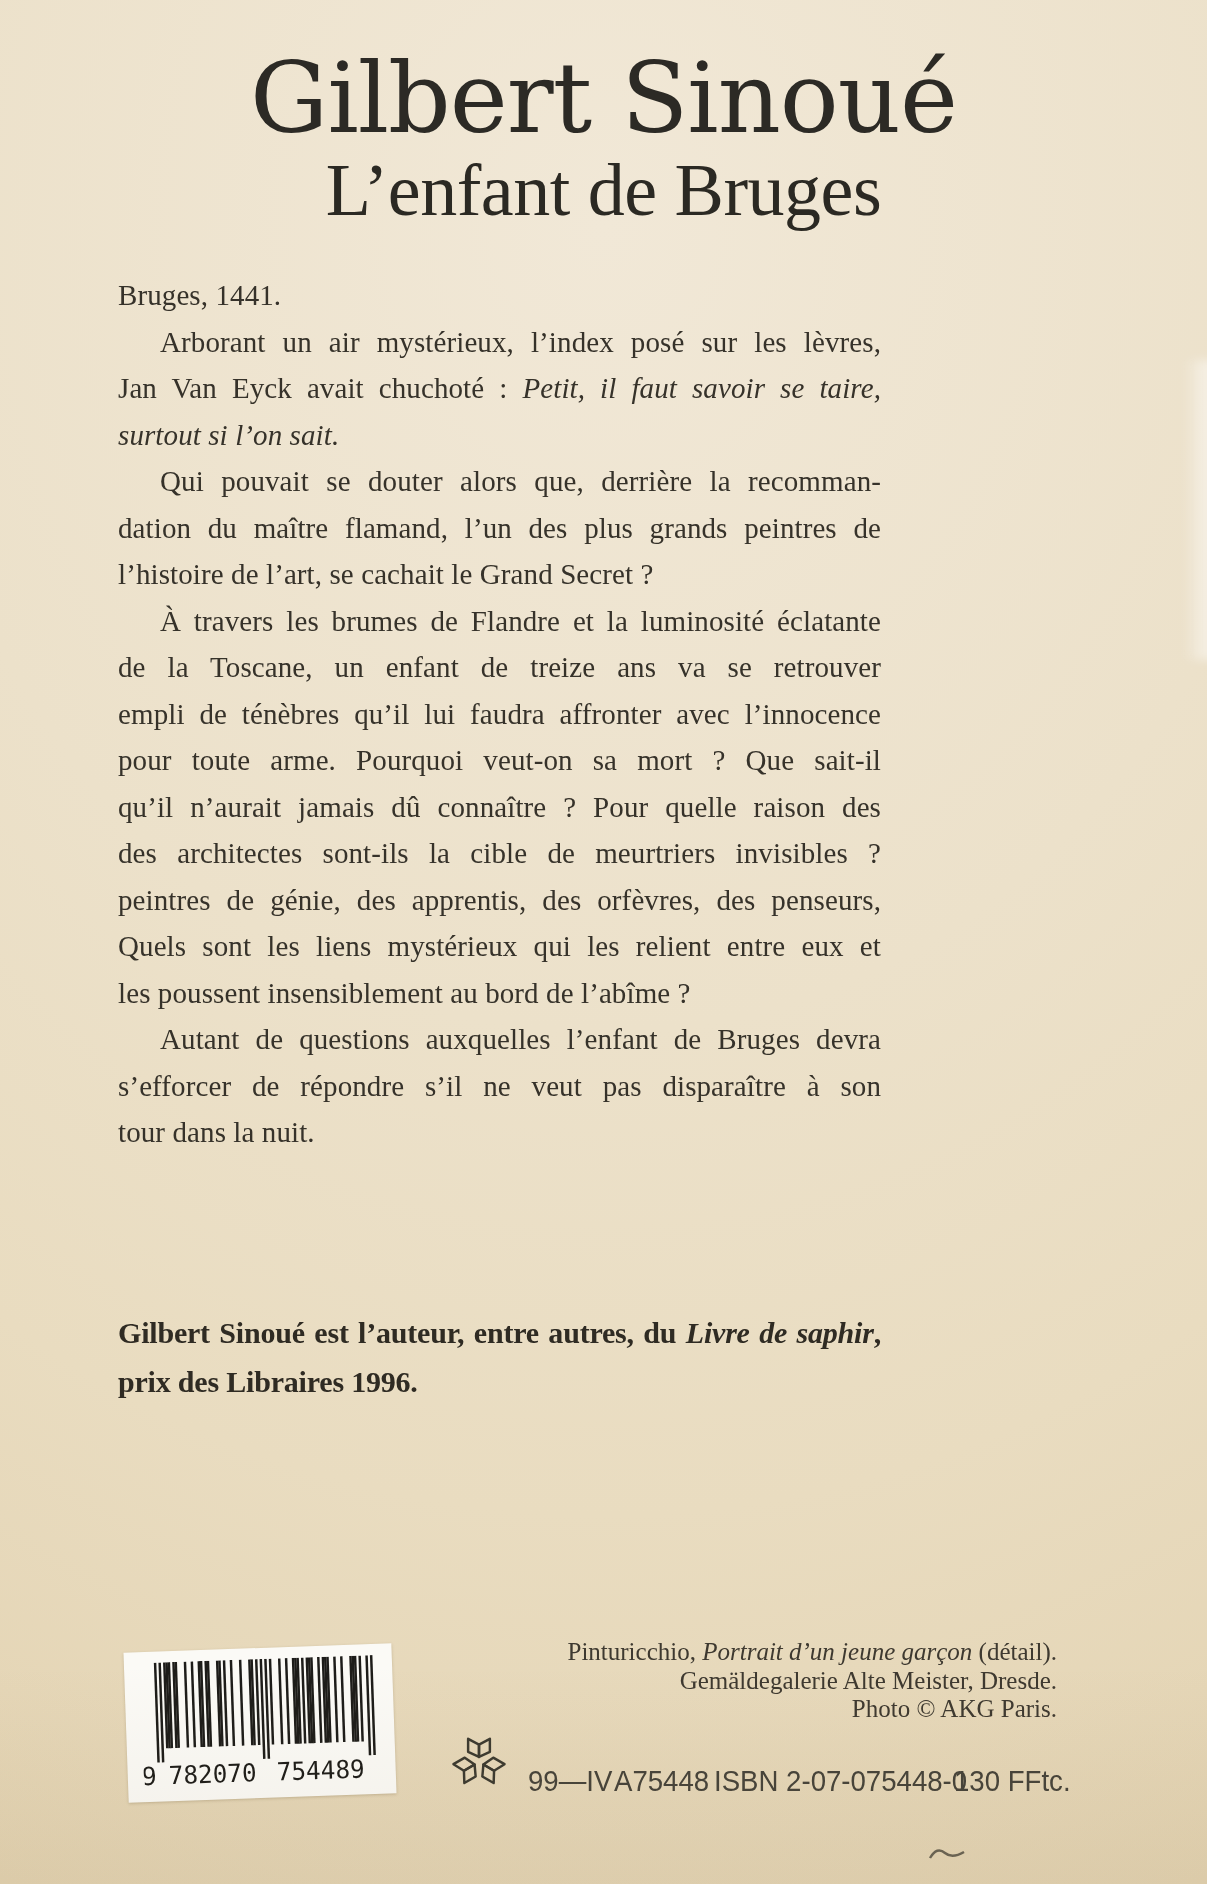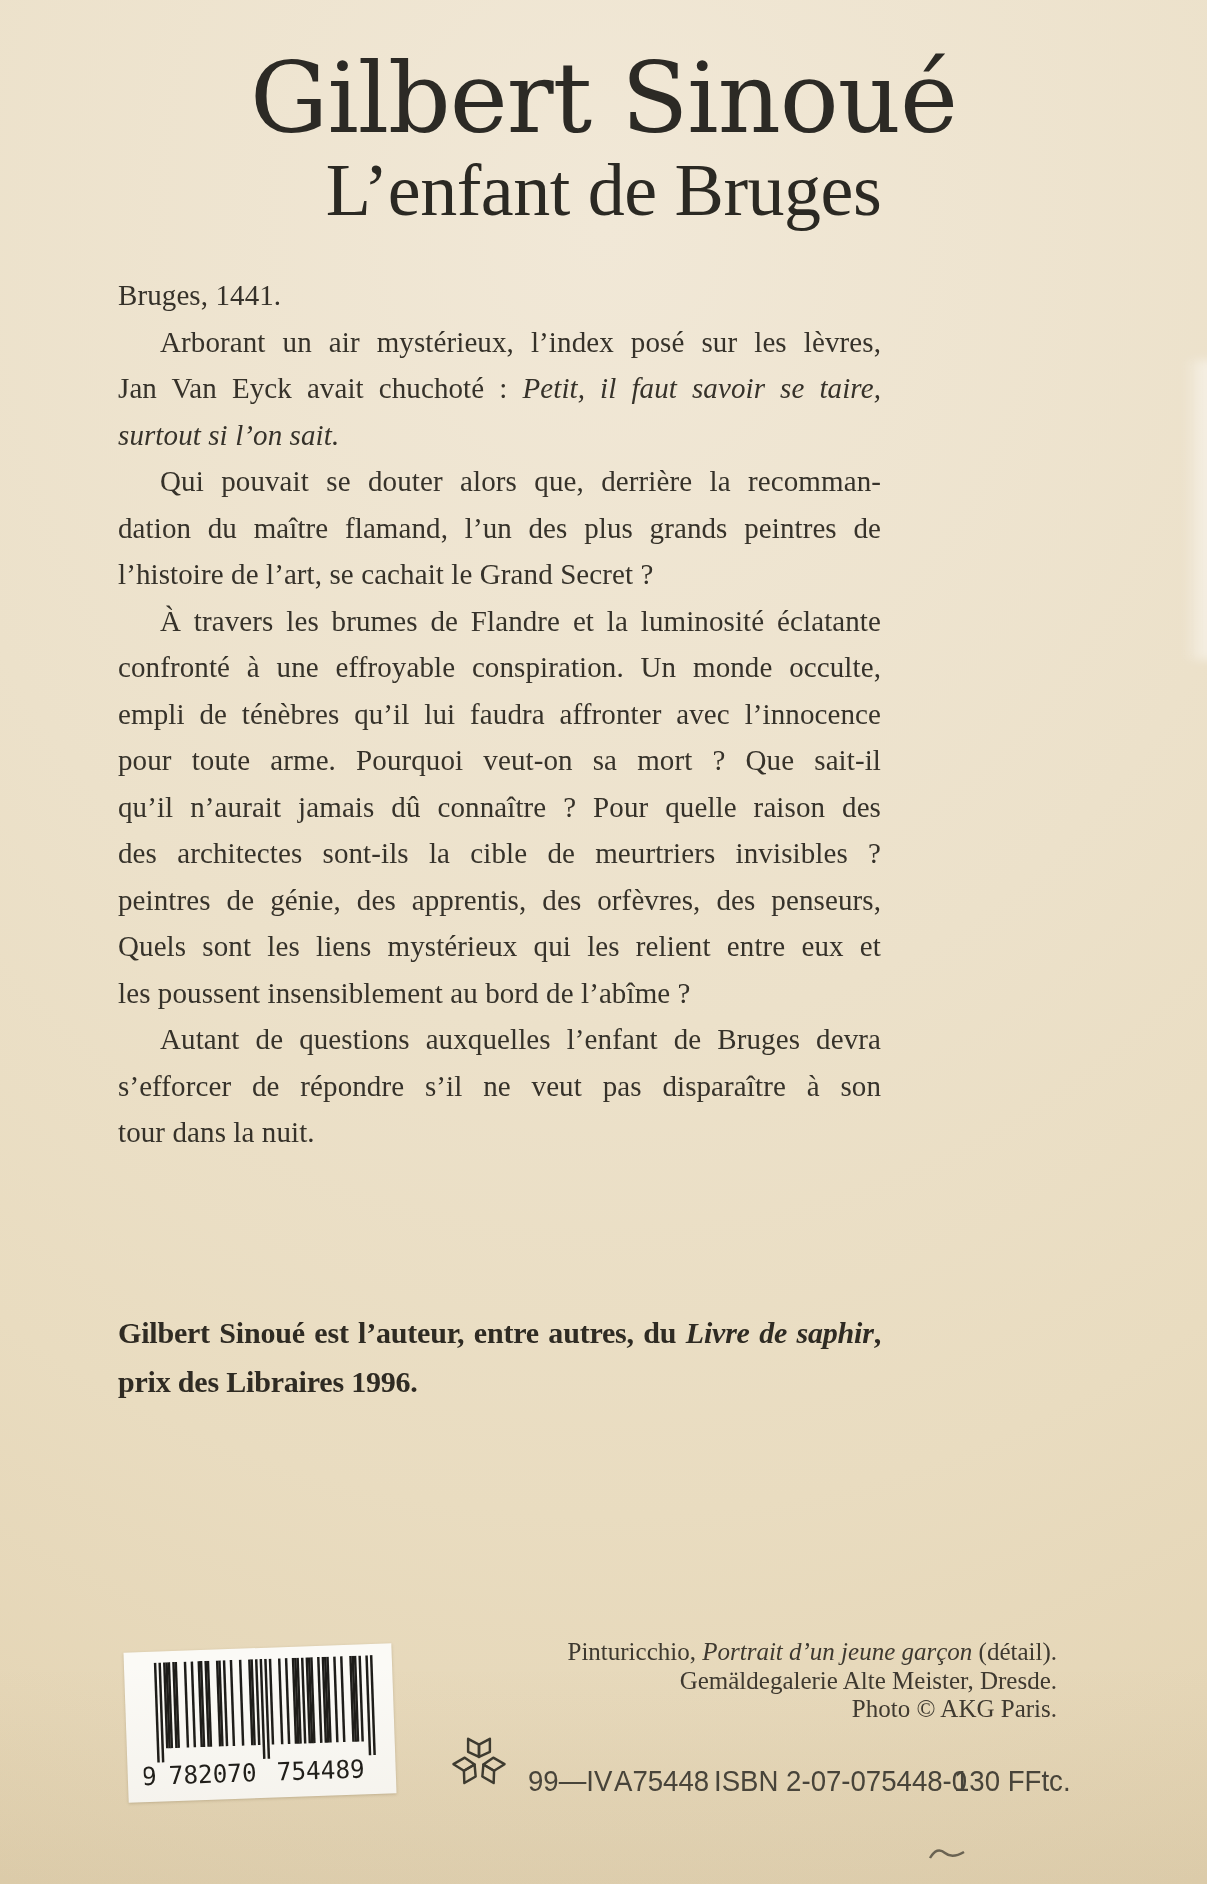--- a/index.html
+++ b/index.html
@@ -92,21 +92,21 @@
 
   <div class="synopsis">
       <div class="line last"><span>Bruges, 1441.</span></div>
       <div class="line indent"><span>Arborant un air mystérieux, l’index posé sur les lèvres,</span></div>
       <div class="line"><span>Jan Van Eyck avait chuchoté : </span><span class="it">Petit, il faut savoir se taire,</span></div>
       <div class="line last"><span class="it">surtout si l’on sait.</span></div>
       <div class="line indent"><span>Qui pouvait se douter alors que, derrière la recomman-</span></div>
       <div class="line"><span>dation du maître flamand, l’un des plus grands peintres de</span></div>
       <div class="line last"><span>l’histoire de l’art, se cachait le Grand Secret ?</span></div>
       <div class="line indent"><span>À travers les brumes de Flandre et la luminosité éclatante</span></div>
-      <div class="line"><span>confronté à une effroyable conspiration. Un monde occulte,</span></div>
+      <div class="line"><span>de la Toscane, un enfant de treize ans va se retrouver</span></div>
       <div class="line"><span>empli de ténèbres qu’il lui faudra affronter avec l’innocence</span></div>
       <div class="line"><span>pour toute arme. Pourquoi veut-on sa mort ? Que sait-il</span></div>
       <div class="line"><span>qu’il n’aurait jamais dû connaître ? Pour quelle raison des</span></div>
       <div class="line"><span>des architectes sont-ils la cible de meurtriers invisibles ?</span></div>
       <div class="line"><span>peintres de génie, des apprentis, des orfèvres, des penseurs,</span></div>
       <div class="line"><span>Quels sont les liens mystérieux qui les relient entre eux et</span></div>
       <div class="line last"><span>les poussent insensiblement au bord de l’abîme ?</span></div>
       <div class="line indent"><span>Autant de questions auxquelles l’enfant de Bruges devra</span></div>
       <div class="line"><span>s’efforcer de répondre s’il ne veut pas disparaître à son</span></div>
       <div class="line last"><span>tour dans la nuit.</span></div>

